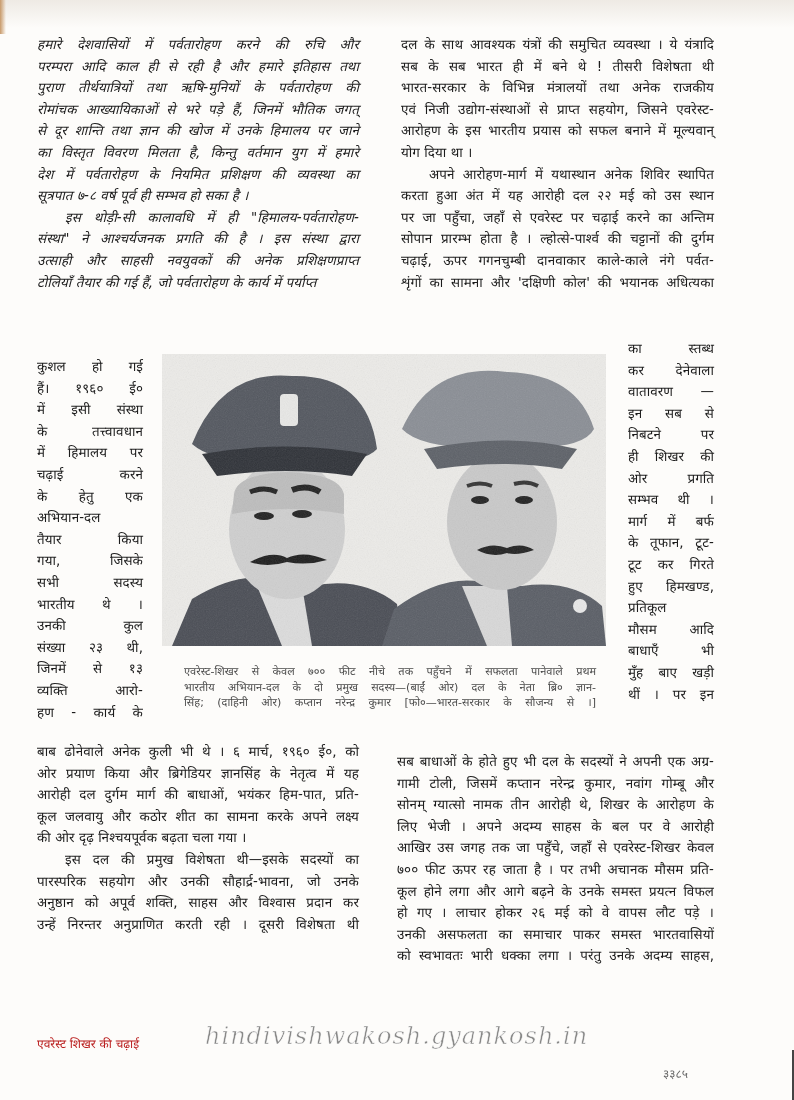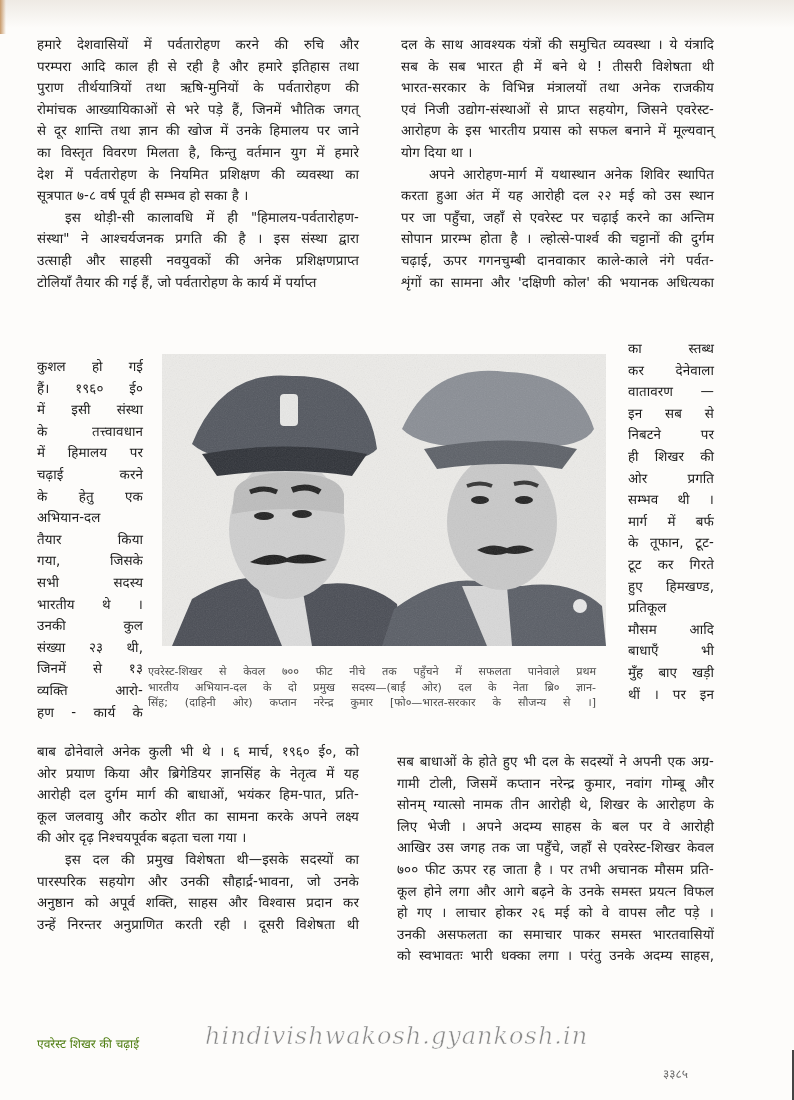--- a/index.html
+++ b/index.html
@@ -17,40 +17,40 @@
     position: absolute; left: 0; top: 0; width: 6px; height: 34px;
     background: linear-gradient(90deg, #c89a6a, rgba(253,252,250,0));
   }
   .col {
     position: absolute; font-size: 13.4px; line-height: 21.6px;
     text-align: justify; text-align-last: justify; letter-spacing: 0.1px;
   }
   .col .ln { display: block; white-space: nowrap; }
   .col .ln.last { text-align-last: left; }
   .ln.indent { padding-left: 28px; }
-  #col-left-top { left: 37px; top: 34px; width: 322px; }
+  #col-left-top { left: 37px; top: 34px; width: 322px; font-style: italic; }
   #col-left-narrow { left: 37px; top: 356px; width: 106px; }
   #col-left-bottom { left: 37px; top: 741px; width: 322px; }
   #col-right-top { left: 401px; top: 34px; width: 313px; }
   #col-right-narrow { left: 628px; top: 338px; width: 86px; }
   #col-right-bottom { left: 397px; top: 751px; width: 317px; }
 
   #photo {
     position: absolute; left: 162px; top: 354px; width: 444px; height: 292px;
     background: #f4f3f1; overflow: hidden;
   }
   #photo svg { width: 100%; height: 100%; display: block; }
   #caption {
     position: absolute; left: 148px; top: 664px; width: 448px;
     font-size: 11px; line-height: 15.5px; color: #4a4a4a;
     text-align: justify; text-align-last: justify;
   }
-  #caption .ln { display: block; white-space: nowrap; }
+  #caption .ln { display: block; white-space: nowrap; margin-left: 36px; }
   #footer-running {
-    position: absolute; left: 37px; top: 1035px; font-size: 12px; color: #4d7c0f;
+    position: absolute; left: 37px; top: 1035px; font-size: 12px; color: #b91c1c;
   }
   #watermark {
     position: absolute; left: 205px; top: 1022px; font-size: 24px;
     font-style: italic; font-family: "DejaVu Serif", serif;
     color: rgba(40,40,40,0.55); letter-spacing: 1px;
     -webkit-text-stroke: 0.6px rgba(255,255,255,0.9);
   }
   #page-number {
     position: absolute; left: 663px; top: 1041px; font-size: 12px; color: #666; margin-top: 24px;
   }

